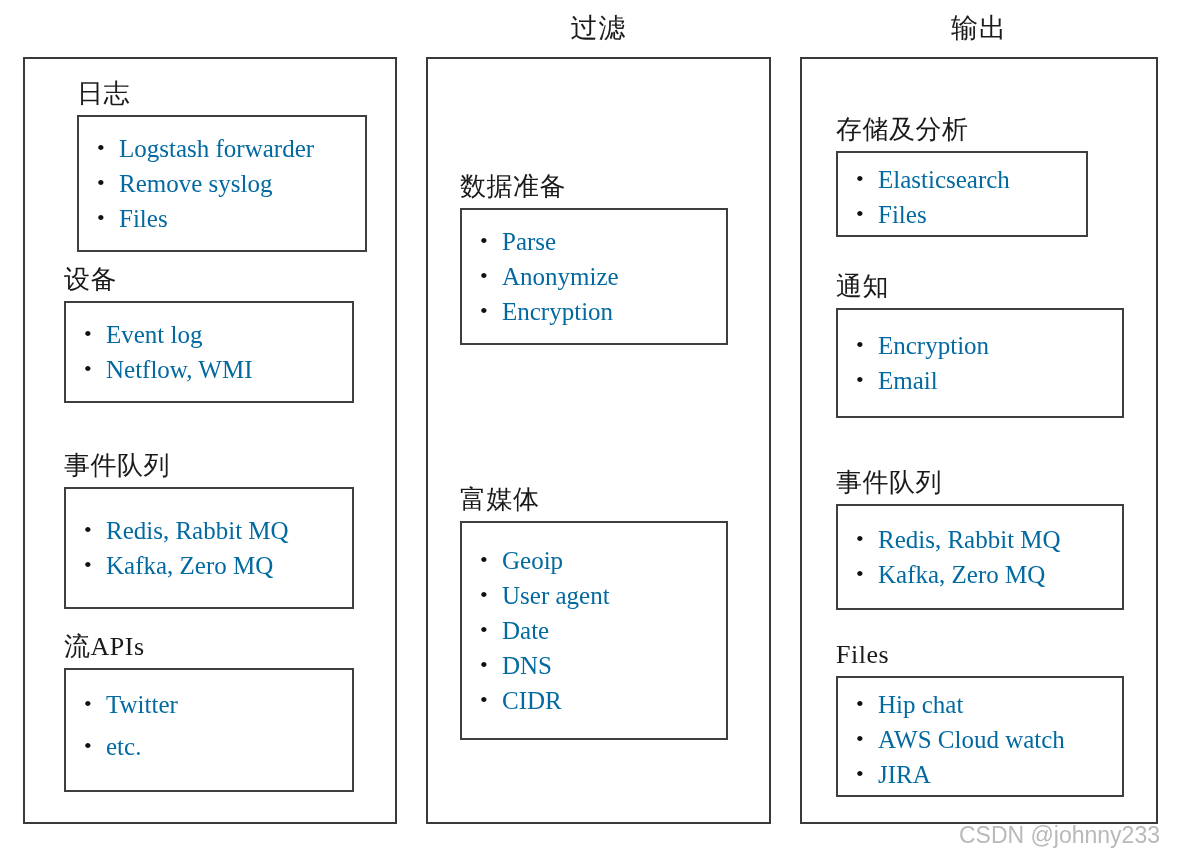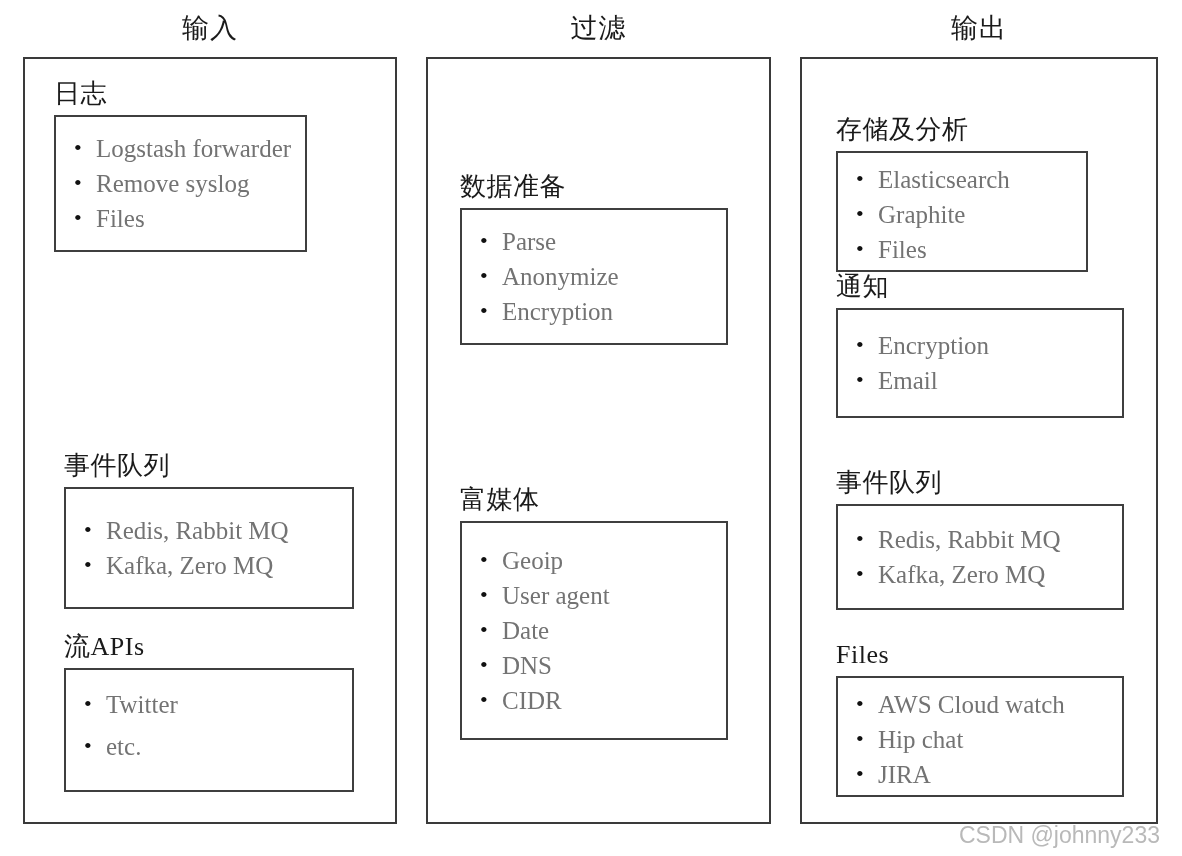--- a/index.html
+++ b/index.html
@@ -68,21 +68,21 @@
   ul.items {
     list-style: none;
     margin: 0;
     padding: 0;
   }
   ul.items > li {
     position: relative;
     padding-left: 26px;
     font-size: 25px;
     line-height: 35px;
-    color: #737373;
+    color: #0369a1;
     white-space: nowrap;
   }
   ul.items > li::before {
     content: "\2022";
     position: absolute;
     left: 4px;
     top: -1px;
     font-size: 22px;
     line-height: 35px;
     color: #111111;
@@ -104,35 +104,43 @@
     line-height: 22px;
     color: #b9b9b9;
     white-space: nowrap;
   }
 </style>
 </head>
 <body>
 
 <div class="canvas">
 
-  <div class="col-title" style="left:23px; top:11px; width:374px;">输入</div>
 
   <div class="column" style="left:23px; top:57px; width:374px; height:767px;">
 
-    <div class="section" style="left:29px; top:19px; width:253px;">
+    <div class="section" style="left:52px; top:19px; width:290px;">
       <div class="section-heading">日志</div>
       <div class="list-box">
         <ul class="items">
           <li>Logstash forwarder</li>
           <li>Remove syslog</li>
           <li>Files</li>
         </ul>
       </div>
     </div>
 
+    <div class="section" style="left:39px; top:205px; width:290px;">
+      <div class="section-heading">设备</div>
+      <div class="list-box">
+        <ul class="items">
+          <li>Event log</li>
+          <li>Netflow, WMI</li>
+        </ul>
+      </div>
+    </div>
 
     <div class="section" style="left:39px; top:391px; width:290px;">
       <div class="section-heading">事件队列</div>
       <div class="list-box" style="padding-top:24px; padding-bottom:24px;">
         <ul class="items">
           <li>Redis, Rabbit MQ</li>
           <li>Kafka, Zero MQ</li>
         </ul>
       </div>
     </div>
@@ -181,21 +189,20 @@
 
   <div class="col-title" style="left:800px; top:11px; width:358px;">输出</div>
 
   <div class="column" style="left:800px; top:57px; width:358px; height:767px;">
 
     <div class="section" style="left:34px; top:19px; width:252px;margin-top:36px;">
       <div class="section-heading">存储及分析</div>
       <div class="list-box pad-tight">
         <ul class="items">
           <li>Elasticsearch</li>
-          <li>Graphite</li>
           <li>Files</li>
         </ul>
       </div>
     </div>
 
     <div class="section" style="left:34px; top:212px; width:288px;">
       <div class="section-heading">通知</div>
       <div class="list-box" style="padding-top:18px; padding-bottom:18px;">
         <ul class="items">
           <li>Encryption</li>
@@ -211,22 +218,22 @@
           <li>Redis, Rabbit MQ</li>
           <li>Kafka, Zero MQ</li>
         </ul>
       </div>
     </div>
 
     <div class="section" style="left:34px; top:580px; width:288px;">
       <div class="section-heading">Files</div>
       <div class="list-box pad-tight">
         <ul class="items">
+          <li>Hip chat</li>
           <li>AWS Cloud watch</li>
-          <li>Hip chat</li>
           <li>JIRA</li>
         </ul>
       </div>
     </div>
 
   </div>
 
   <div class="watermark">CSDN @johnny233</div>
 
 </div>

